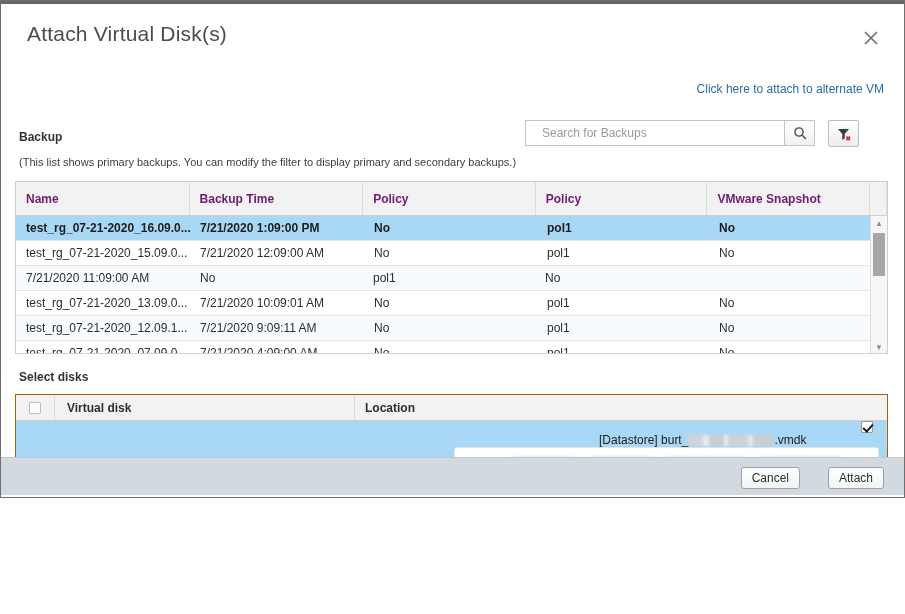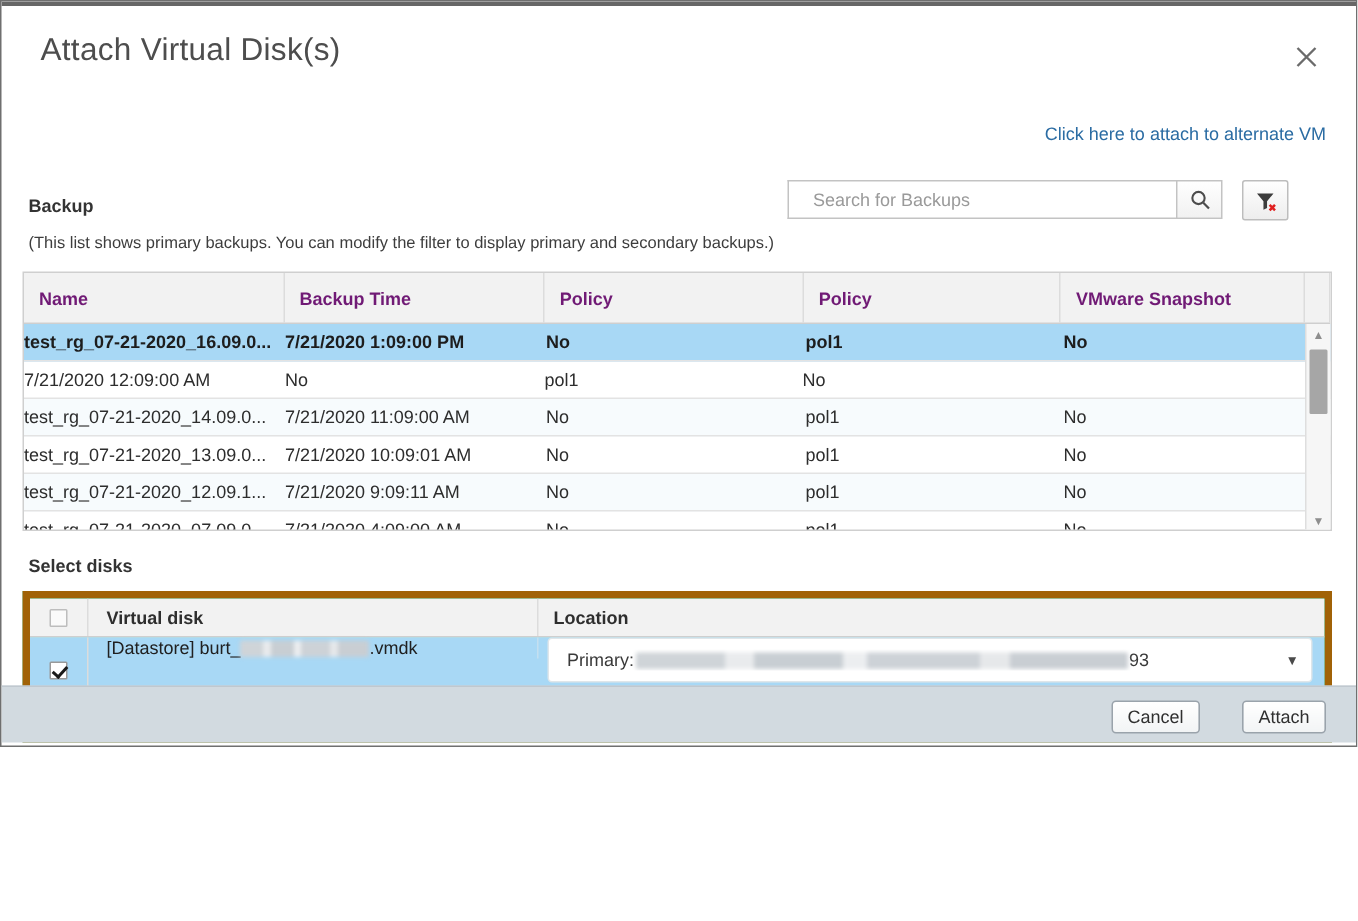--- a/index.html
+++ b/index.html
@@ -165,20 +165,21 @@
     display: flex;
     height: 25px;
     box-sizing: border-box;
     border-bottom: 1px solid #e3e3e3;
     align-items: center;
   }
   .grow .cell {
     box-sizing: border-box;
     font-size: 12px;
     color: #2d2d2d;
+    padding-left: 10px;
     overflow: hidden;
     white-space: nowrap;
     line-height: 24px;
   }
   .grow.alt { background: #f7fbfd; }
   .grow.sel { background: #a8d8f5; }
   .grow.sel .cell { font-weight: bold; color: #1d1d1d; }
 
   .c0 { width: 174px; }
   .c1 { width: 174px; }
@@ -227,22 +228,22 @@
     font-weight: bold;
     color: #333;
   }
   .sd-grid {
     position: absolute;
     left: 14px;
     top: 393px;
     width: 873px;
     height: 101px;
     box-sizing: border-box;
-    border: 5px solid #a16207;
-    background: #5eead4;
+    border: 1px solid #a16207;
+    background: #d946ef;
     overflow: hidden;
   }
   .sd-head {
     display: flex;
     height: 26px;
     background: #f2f2f2;
     border-bottom: 1px solid #cfcfcf;
     box-sizing: border-box;
     align-items: center;
   }
@@ -275,22 +276,23 @@
     color: #2e2e2e;
     padding-left: 10px;
     display: flex;
     align-items: center;
   }
   .sd-row {
     display: flex;
     height: 45px;
     box-sizing: border-box;
     border-bottom: 1px solid #d8d8d8;
-    align-items: flex-start;
+    align-items: flex-end;
     background: #a8d8f5;
+    flex-direction: column;
   }
   .sd-row.empty { background:#fff; height: 27px; }
   .sd-row .d1 {
     width: 300px;
     box-sizing: border-box;
     border-right: 1px solid #c4dff0;
     font-size: 12px;
     color: #202020;
     padding-left: 12px;
     display: flex;
@@ -441,27 +443,27 @@
 
     <div class="grid-body">
       <div class="grow sel">
         <div class="cell c0">test_rg_07-21-2020_16.09.0...</div>
         <div class="cell c1">7/21/2020 1:09:00 PM</div>
         <div class="cell c2">No</div>
         <div class="cell c3">pol1</div>
         <div class="cell c4">No</div>
       </div>
       <div class="grow">
+        <div class="cell c0">test_rg_07-21-2020_15.09.0...</div>
         <div class="cell c1">7/21/2020 12:09:00 AM</div>
         <div class="cell c2">No</div>
         <div class="cell c3">pol1</div>
         <div class="cell c4">No</div>
       </div>
       <div class="grow alt">
-        <div class="cell c0">test_rg_07-21-2020_14.09.0...</div>
         <div class="cell c1">7/21/2020 11:09:00 AM</div>
         <div class="cell c2">No</div>
         <div class="cell c3">pol1</div>
         <div class="cell c4">No</div>
       </div>
       <div class="grow">
         <div class="cell c0">test_rg_07-21-2020_13.09.0...</div>
         <div class="cell c1">7/21/2020 10:09:01 AM</div>
         <div class="cell c2">No</div>
         <div class="cell c3">pol1</div>

